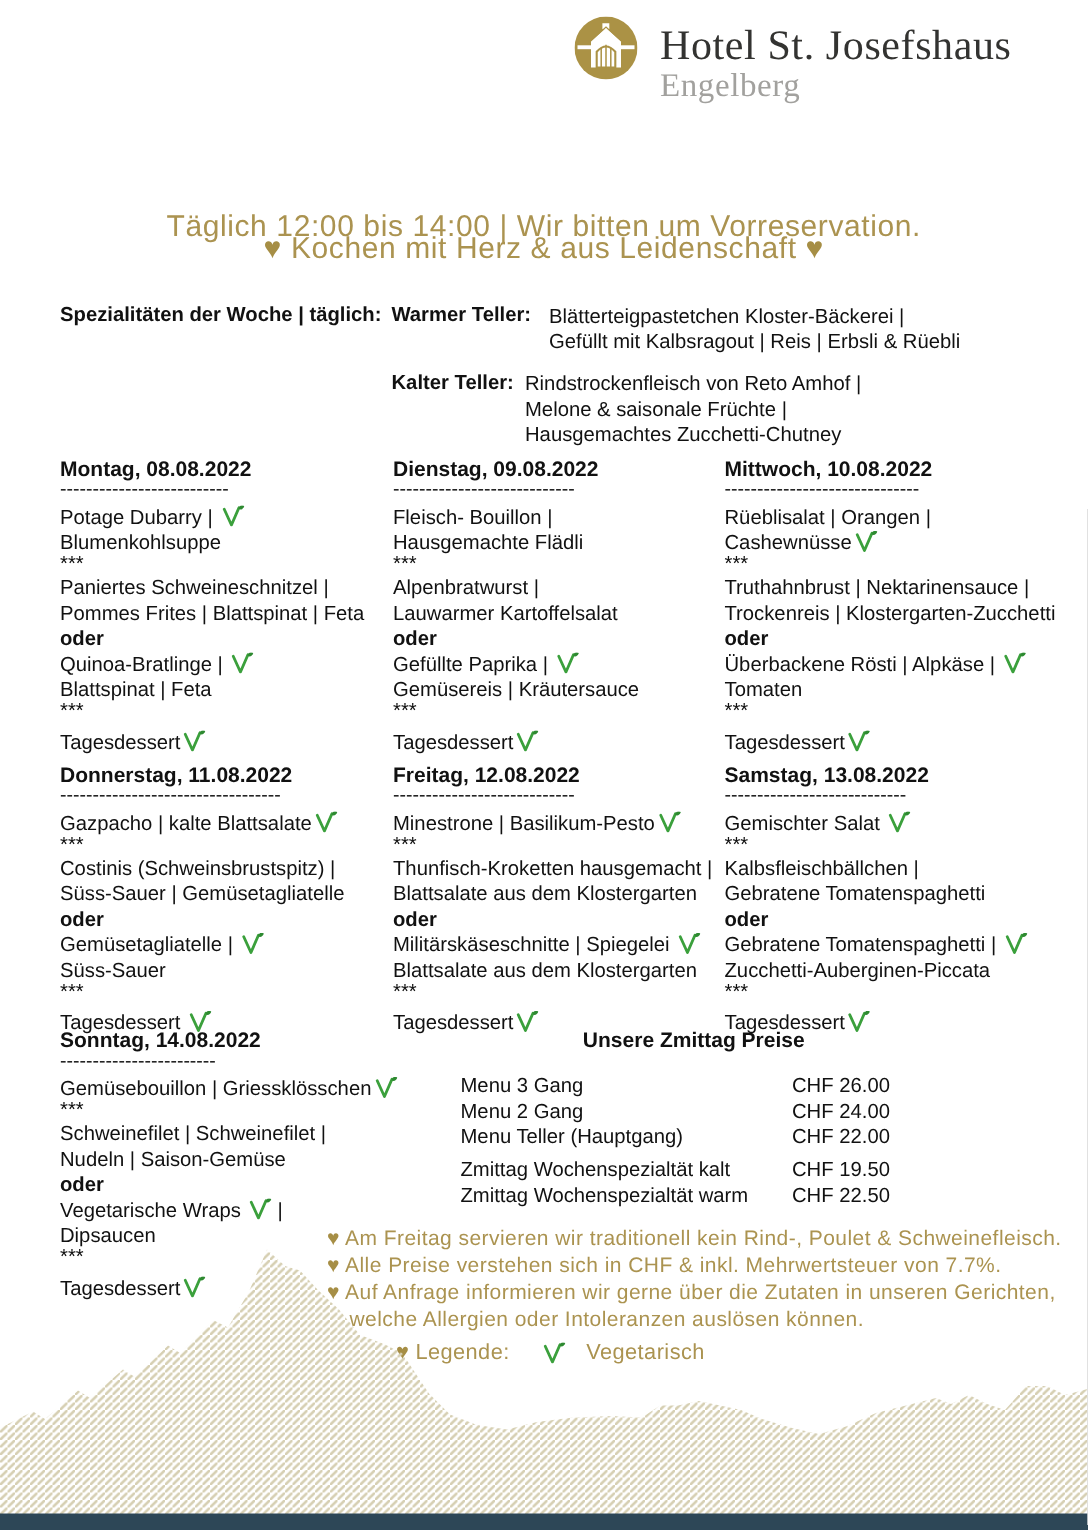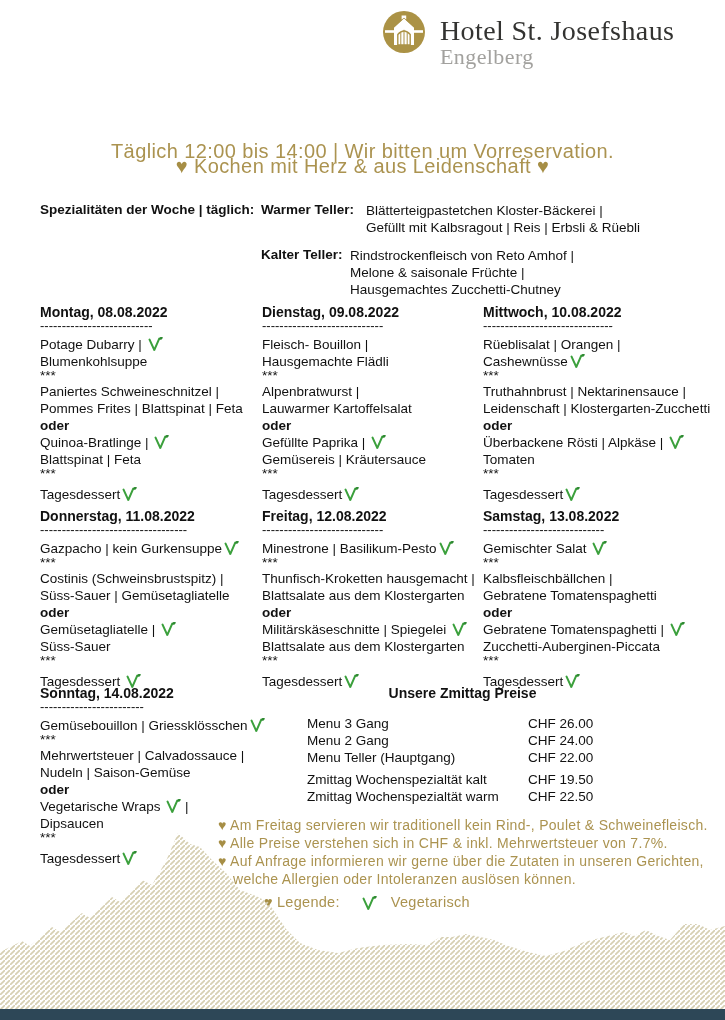--- a/index.html
+++ b/index.html
@@ -166,41 +166,41 @@
     <div class="day-title">Mittwoch, 10.08.2022</div>
     <div class="day-rule">------------------------------</div>
     <div class="day-lines">
           <div class="day-line"><span>Rüeblisalat | Orangen |</span></div>
           <div class="day-line"><span>Cashewnüsse</span><svg class="veg-icon" width="15" height="14" viewBox="0 0 15 14">
     <path d="M1.5 2.5 L6.3 13 L11.3 1.5" fill="none" stroke="#3ba03c" stroke-width="1.9" stroke-linecap="round" stroke-linejoin="round"></path>
     <path d="M11 2.2 C11.6 -0.4 13.6 -0.6 14.9 0.4 C14.2 2.6 12.4 3.2 11 2.2 Z" fill="#2e8a31"></path>
   </svg></div>
           <div class="day-line stars">***</div>
           <div class="day-line"><span>Truthahnbrust | Nektarinensauce |</span></div>
-          <div class="day-line"><span>Leidenschaft | Klostergarten-Zucchetti</span></div>
+          <div class="day-line"><span>Trockenreis | Klostergarten-Zucchetti</span></div>
           <div class="day-line bold"><span>oder</span></div>
           <div class="day-line"><span>Überbackene Rösti | Alpkäse | </span><svg class="veg-icon" width="15" height="14" viewBox="0 0 15 14">
     <path d="M1.5 2.5 L6.3 13 L11.3 1.5" fill="none" stroke="#3ba03c" stroke-width="1.9" stroke-linecap="round" stroke-linejoin="round"></path>
     <path d="M11 2.2 C11.6 -0.4 13.6 -0.6 14.9 0.4 C14.2 2.6 12.4 3.2 11 2.2 Z" fill="#2e8a31"></path>
   </svg></div>
           <div class="day-line"><span>Tomaten</span></div>
           <div class="day-line stars">***</div>
           <div class="day-line gap"><span>Tagesdessert</span><svg class="veg-icon" width="15" height="14" viewBox="0 0 15 14">
     <path d="M1.5 2.5 L6.3 13 L11.3 1.5" fill="none" stroke="#3ba03c" stroke-width="1.9" stroke-linecap="round" stroke-linejoin="round"></path>
     <path d="M11 2.2 C11.6 -0.4 13.6 -0.6 14.9 0.4 C14.2 2.6 12.4 3.2 11 2.2 Z" fill="#2e8a31"></path>
   </svg></div>
         </div>
   </div>
 </div>
   <div class="day-slot slot-r2c1">
   <div class="day">
     <div class="day-title">Donnerstag, 11.08.2022</div>
     <div class="day-rule">----------------------------------</div>
     <div class="day-lines">
-          <div class="day-line"><span>Gazpacho | kein Gurkensuppe</span><svg class="veg-icon" width="15" height="14" viewBox="0 0 15 14">
+          <div class="day-line"><span>Gazpacho | kalte Blattsalate</span><svg class="veg-icon" width="15" height="14" viewBox="0 0 15 14">
     <path d="M1.5 2.5 L6.3 13 L11.3 1.5" fill="none" stroke="#3ba03c" stroke-width="1.9" stroke-linecap="round" stroke-linejoin="round"></path>
     <path d="M11 2.2 C11.6 -0.4 13.6 -0.6 14.9 0.4 C14.2 2.6 12.4 3.2 11 2.2 Z" fill="#2e8a31"></path>
   </svg></div>
           <div class="day-line stars">***</div>
           <div class="day-line"><span>Costinis (Schweinsbrustspitz) |</span></div>
           <div class="day-line"><span>Süss-Sauer | Gemüsetagliatelle</span></div>
           <div class="day-line bold"><span>oder</span></div>
           <div class="day-line"><span>Gemüsetagliatelle | </span><svg class="veg-icon" width="15" height="14" viewBox="0 0 15 14">
     <path d="M1.5 2.5 L6.3 13 L11.3 1.5" fill="none" stroke="#3ba03c" stroke-width="1.9" stroke-linecap="round" stroke-linejoin="round"></path>
     <path d="M11 2.2 C11.6 -0.4 13.6 -0.6 14.9 0.4 C14.2 2.6 12.4 3.2 11 2.2 Z" fill="#2e8a31"></path>
@@ -269,21 +269,21 @@
   <div class="day-slot slot-r3c1">
   <div class="day">
     <div class="day-title">Sonntag, 14.08.2022</div>
     <div class="day-rule">------------------------</div>
     <div class="day-lines">
           <div class="day-line"><span>Gemüsebouillon | Griessklösschen</span><svg class="veg-icon" width="15" height="14" viewBox="0 0 15 14">
     <path d="M1.5 2.5 L6.3 13 L11.3 1.5" fill="none" stroke="#3ba03c" stroke-width="1.9" stroke-linecap="round" stroke-linejoin="round"></path>
     <path d="M11 2.2 C11.6 -0.4 13.6 -0.6 14.9 0.4 C14.2 2.6 12.4 3.2 11 2.2 Z" fill="#2e8a31"></path>
   </svg></div>
           <div class="day-line stars">***</div>
-          <div class="day-line"><span>Mehrwertsteuer | Calvadossauce |</span></div>
+          <div class="day-line"><span>Schweinefilet | Schweinefilet |</span></div>
           <div class="day-line"><span>Nudeln | Saison-Gemüse</span></div>
           <div class="day-line bold"><span>oder</span></div>
           <div class="day-line"><span>Vegetarische Wraps </span><svg class="veg-icon" width="15" height="14" viewBox="0 0 15 14">
     <path d="M1.5 2.5 L6.3 13 L11.3 1.5" fill="none" stroke="#3ba03c" stroke-width="1.9" stroke-linecap="round" stroke-linejoin="round"></path>
     <path d="M11 2.2 C11.6 -0.4 13.6 -0.6 14.9 0.4 C14.2 2.6 12.4 3.2 11 2.2 Z" fill="#2e8a31"></path>
   </svg><span> |</span></div>
           <div class="day-line"><span>Dipsaucen</span></div>
           <div class="day-line stars">***</div>
           <div class="day-line gap"><span>Tagesdessert</span><svg class="veg-icon" width="15" height="14" viewBox="0 0 15 14">
     <path d="M1.5 2.5 L6.3 13 L11.3 1.5" fill="none" stroke="#3ba03c" stroke-width="1.9" stroke-linecap="round" stroke-linejoin="round"></path>

